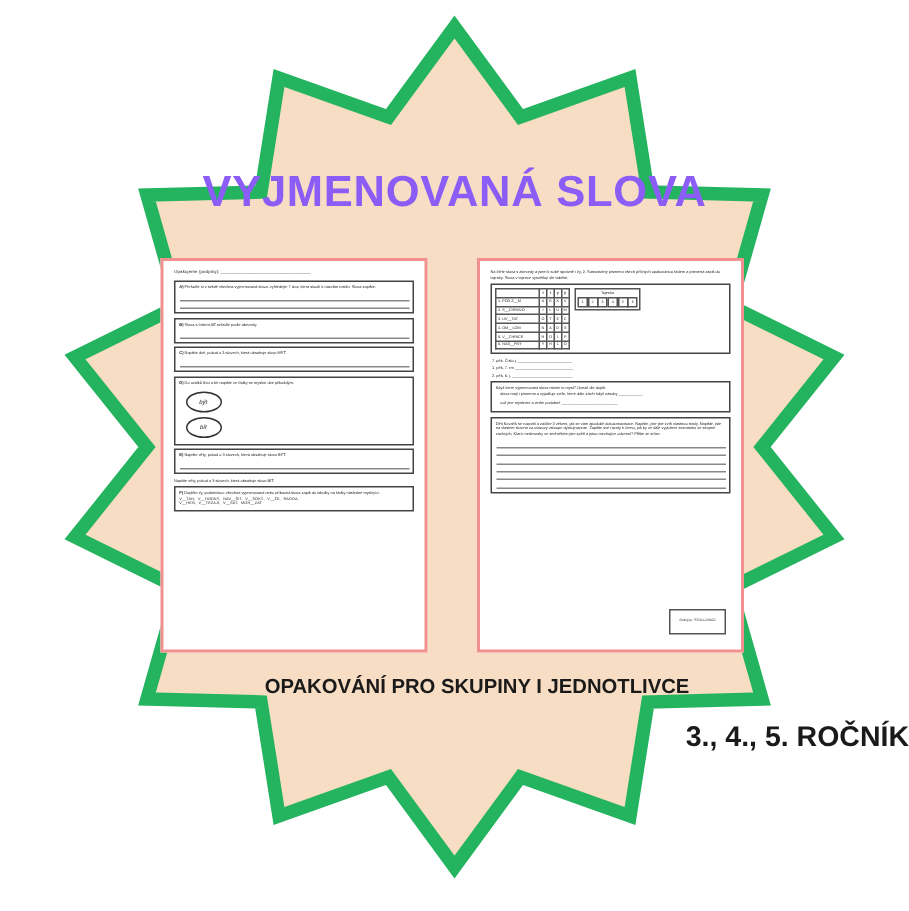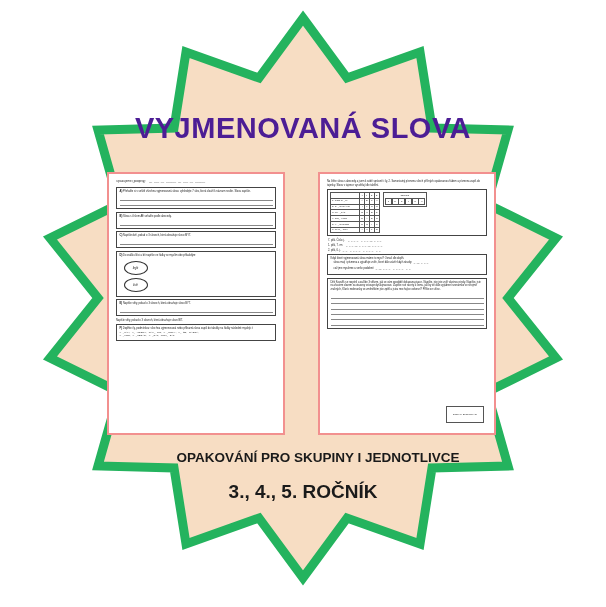--- a/index.html
+++ b/index.html
@@ -33,39 +33,39 @@
   
   .main-title {
     position: absolute;
     left: 0;
     top: 112px;
     width: 606px;
     text-align: center;
     font-size: 29px;
     font-weight: bold;
     letter-spacing: 0.5px;
-    color: #4c1d95;
+    color: #8b5cf6;
   }
   .subtitle {
     position: absolute;
     left: 0;
     top: 450px;
     width: 606px;
     text-align: center;
     font-size: 13.5px;
     font-weight: bold;
     color: #1a1a1a;
     margin-left: 15px;
   }
   .grade-line {
     position: absolute;
     left: 0;
     top: 481px;
     width: 606px;
-    text-align: center;
+    text-align: right;
     font-size: 19px;
     font-weight: bold;
     color: #1a1a1a;
   }
 
   
   .page {
     position: absolute;
     background: #ffffff;
     border: 2px solid #f2908f;

